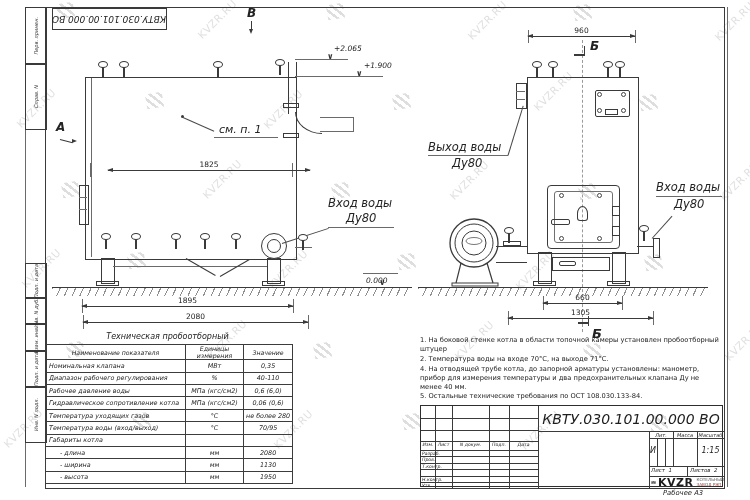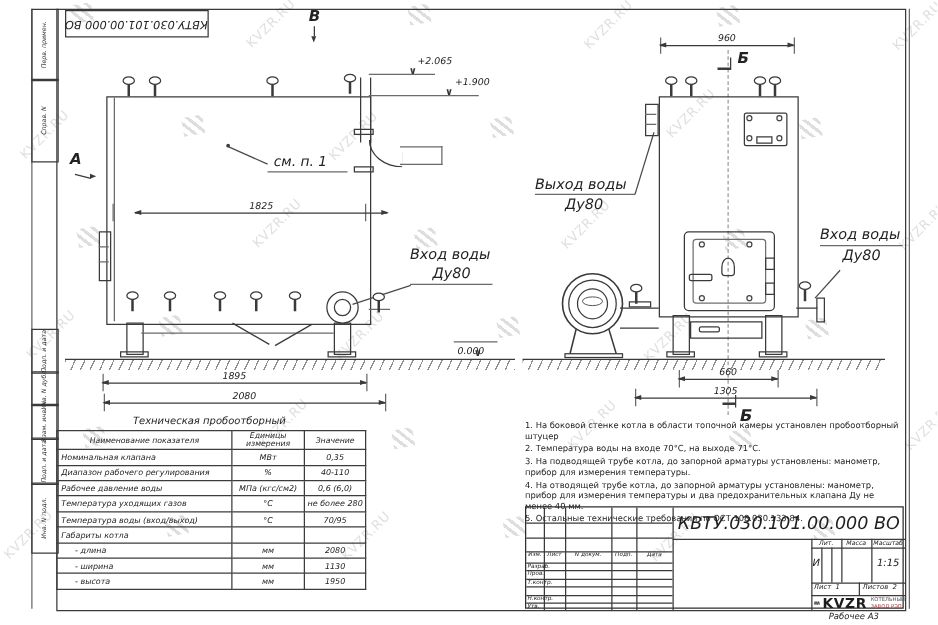--- a/index.html
+++ b/index.html
@@ -17,21 +17,21 @@
   .wm-icon{position:absolute;width:17px;height:15px;opacity:.55;transform:rotate(-10deg);
            background:repeating-linear-gradient(48deg,#c3c3c3 0 2.5px,transparent 2.5px 6px);}
   
   .valve{position:absolute;width:12px;height:16px;}
   .valve::before{content:"";position:absolute;left:5px;top:5px;width:1.6px;height:11px;background:#3a3a3a;}
   .valve::after{content:"";position:absolute;left:1px;top:0;width:8px;height:5px;border:1.2px solid #3a3a3a;border-radius:50%;background:#fff;}
   
   .dim{position:absolute;height:1.2px;background:#3a3a3a;}
   .dim::before{content:"";position:absolute;left:-1px;top:-2.4px;border-top:2.5px solid transparent;border-bottom:2.5px solid transparent;border-right:6px solid #3a3a3a;}
   .dim::after{content:"";position:absolute;right:-1px;top:-2.4px;border-top:2.5px solid transparent;border-bottom:2.5px solid transparent;border-left:6px solid #3a3a3a;}
-  .dim .dt{position:absolute;left:50%;transform:translateX(-50%);bottom:2px;font-size:7.5px;font-style:italic;color:#232323;white-space:nowrap;}
+  .dim .dt{position:absolute;left:50%;transform:translateX(-50%);bottom:2px;font-size:7.5px;color:#232323;white-space:nowrap;}
   .ext{position:absolute;width:1px;background:#6a6a6a;}
   .chk{position:absolute;font-size:8px;color:#333;font-weight:bold;line-height:1;}
   .ground{position:absolute;height:8px;border-top:1.3px solid #3a3a3a;
           background:repeating-linear-gradient(115deg,#8f8f8f 0 1px,transparent 1px 7px);}
   .leader{position:absolute;height:1px;background:#4a4a4a;transform-origin:left center;}
   .dot3{position:absolute;width:3px;height:3px;border-radius:50%;background:#3a3a3a;}
   .screw{position:absolute;width:3px;height:3px;border-radius:50%;border:1px solid #444;}
   .marginbox{position:absolute;left:25px;width:20px;border:1px solid #3a3a3a;display:flex;align-items:center;justify-content:center;}
   .marginbox span{writing-mode:vertical-rl;transform:rotate(180deg);font-size:5px;font-style:italic;color:#333;white-space:nowrap;}
   
@@ -330,20 +330,25 @@
           <td class="n">Диапазон рабочего регулирования</td>
           <td class="c">%</td>
           <td class="c">40-110</td>
         </tr>
         <tr>
           <td class="n">Рабочее давление воды</td>
           <td class="c">МПа (кгс/см2)</td>
           <td class="c">0,6 (6,0)</td>
         </tr>
         <tr>
+          <td class="n">Гидравлическое сопротивление котла</td>
+          <td class="c">МПа (кгс/см2)</td>
+          <td class="c">0,06 (0,6)</td>
+        </tr>
+        <tr>
           <td class="n">Температура уходящих газов</td>
           <td class="c">°С</td>
           <td class="c">не более 280</td>
         </tr>
         <tr>
           <td class="n">Температура воды (вход/выход)</td>
           <td class="c">°С</td>
           <td class="c">70/95</td>
         </tr>
         <tr>
@@ -365,21 +370,20 @@
           <td class="n ind">- высота</td>
           <td class="c">мм</td>
           <td class="c">1950</td>
         </tr>
       </tbody>
   </table>
 
   <div id="notes">
       <div class="note-line">1.  На боковой стенке котла в области топочной камеры установлен пробоотборный штуцер</div>
       <div class="note-line">2.  Температура воды на входе 70°С, на выходе 71°С.</div>
-      <div class="note-line">3.  На подводящей трубе котла, до запорной арматуры установлены: манометр, прибор для измерения температуры.</div>
       <div class="note-line">4.  На отводящей трубе котла, до запорной арматуры установлены: манометр, прибор для измерения температуры и два предохранительных клапана Ду не менее 40 мм.</div>
       <div class="note-line">5.  Остальные технические требования по ОСТ 108.030.133-84.</div>
     </div>
 
   <div id="tb">
 
     <div class="v" style="left:117px;top:0;height:82px;"></div>
     <div class="v" style="left:14px;top:0;height:82px;"></div>
     <div class="v" style="left:31px;top:0;height:82px;"></div>
     <div class="v" style="left:68px;top:0;height:82px;"></div>

